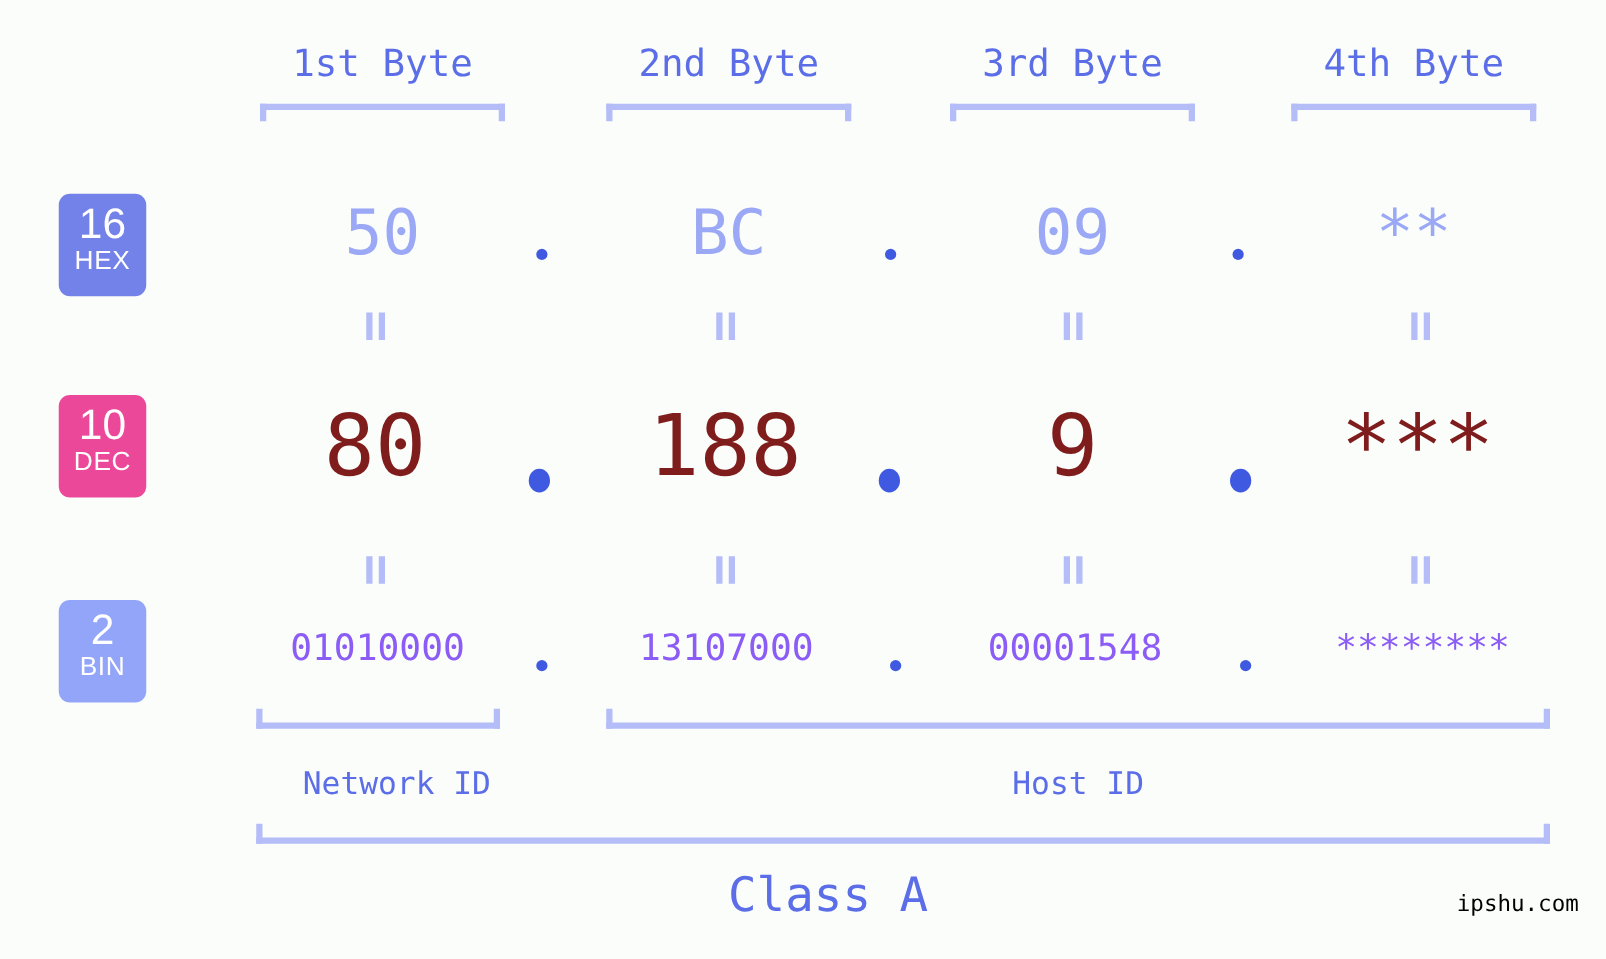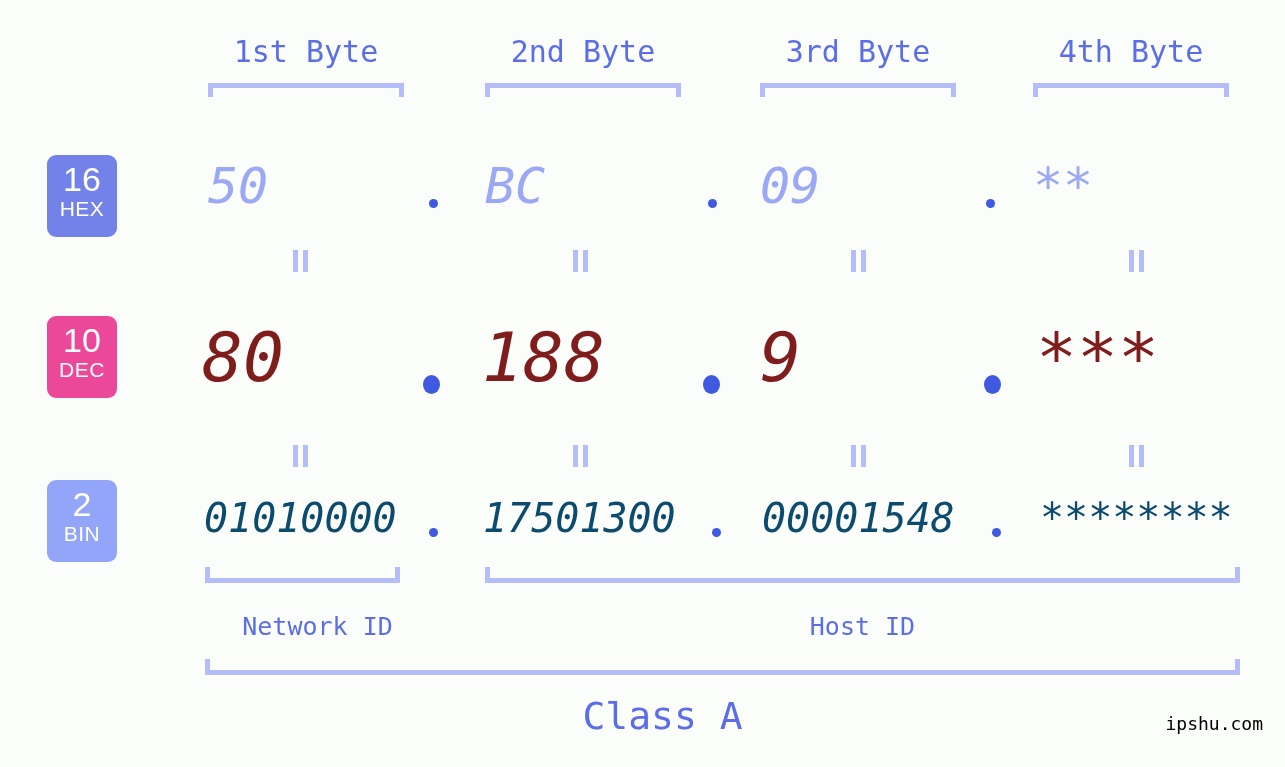--- a/index.html
+++ b/index.html
@@ -80,45 +80,45 @@
     letter-spacing: 0.5px;
   }
 
   #badge-hex { top: 155px; height: 82px; background: #7382e8; }
   #badge-dec { top: 316px; height: 82px; background: #ec4899; }
   #badge-bin { top: 480px; height: 82px; background: #93a5f8; }
 
   
   .row-val {
     position: absolute;
-    font-family: "DejaVu Sans Mono", monospace;
-    white-space: nowrap;
-    font-style: italic;
+    text-align: center;
+    font-family: "DejaVu Sans Mono", monospace;
+    white-space: nowrap;
   }
 
   .hex-val {
     top: 155px;
     height: 62px;
     line-height: 62px;
     font-size: 50px;
     color: #9aa8f5;
   }
   .dec-val {
     top: 305px;
     height: 106px;
     line-height: 106px;
     font-size: 68px;
     color: #7f1d1d;
   }
   .bin-val {
     top: 492px;
     height: 52px;
     line-height: 52px;
-    font-size: 40px;
-    color: #0c4a6e;
+    font-size: 29px;
+    color: #8b5cf6;
     letter-spacing: 0px;
   }
 
   
   .dot {
     position: absolute;
     background: #3f5ae0;
     border-radius: 50%;
   }
   .dot-hex { width: 9px; height: 9px; }
@@ -251,21 +251,21 @@
       <i></i>
       <i></i>
     </div>
   <div class="eqmark" style="left:1128px; top:445px;">
       <i></i>
       <i></i>
     </div>
 
   <div class="row-val bin-val" style="left:204px; width:196px;">01010000</div>
   <div class="dot dot-bin" style="left:429px; top:528px;"></div>
-  <div class="row-val bin-val" style="left:483px; width:196px;">17501300</div>
+  <div class="row-val bin-val" style="left:483px; width:196px;">13107000</div>
   <div class="dot dot-bin" style="left:712px; top:528px;"></div>
   <div class="row-val bin-val" style="left:762px; width:196px;">00001548</div>
   <div class="dot dot-bin" style="left:992px; top:528px;"></div>
   <div class="row-val bin-val" style="left:1040px; width:196px;">********</div>
 
   <div class="bracket-bottom" style="left:205px; top:567px; width:195px;"></div>
   <div class="bracket-bottom" style="left:485px; top:567px; width:755px;"></div>
 
   <div class="id-label" style="left:220px; width:195px;">Network ID</div>
   <div class="id-label" style="left:485px; width:755px;">Host ID</div>

